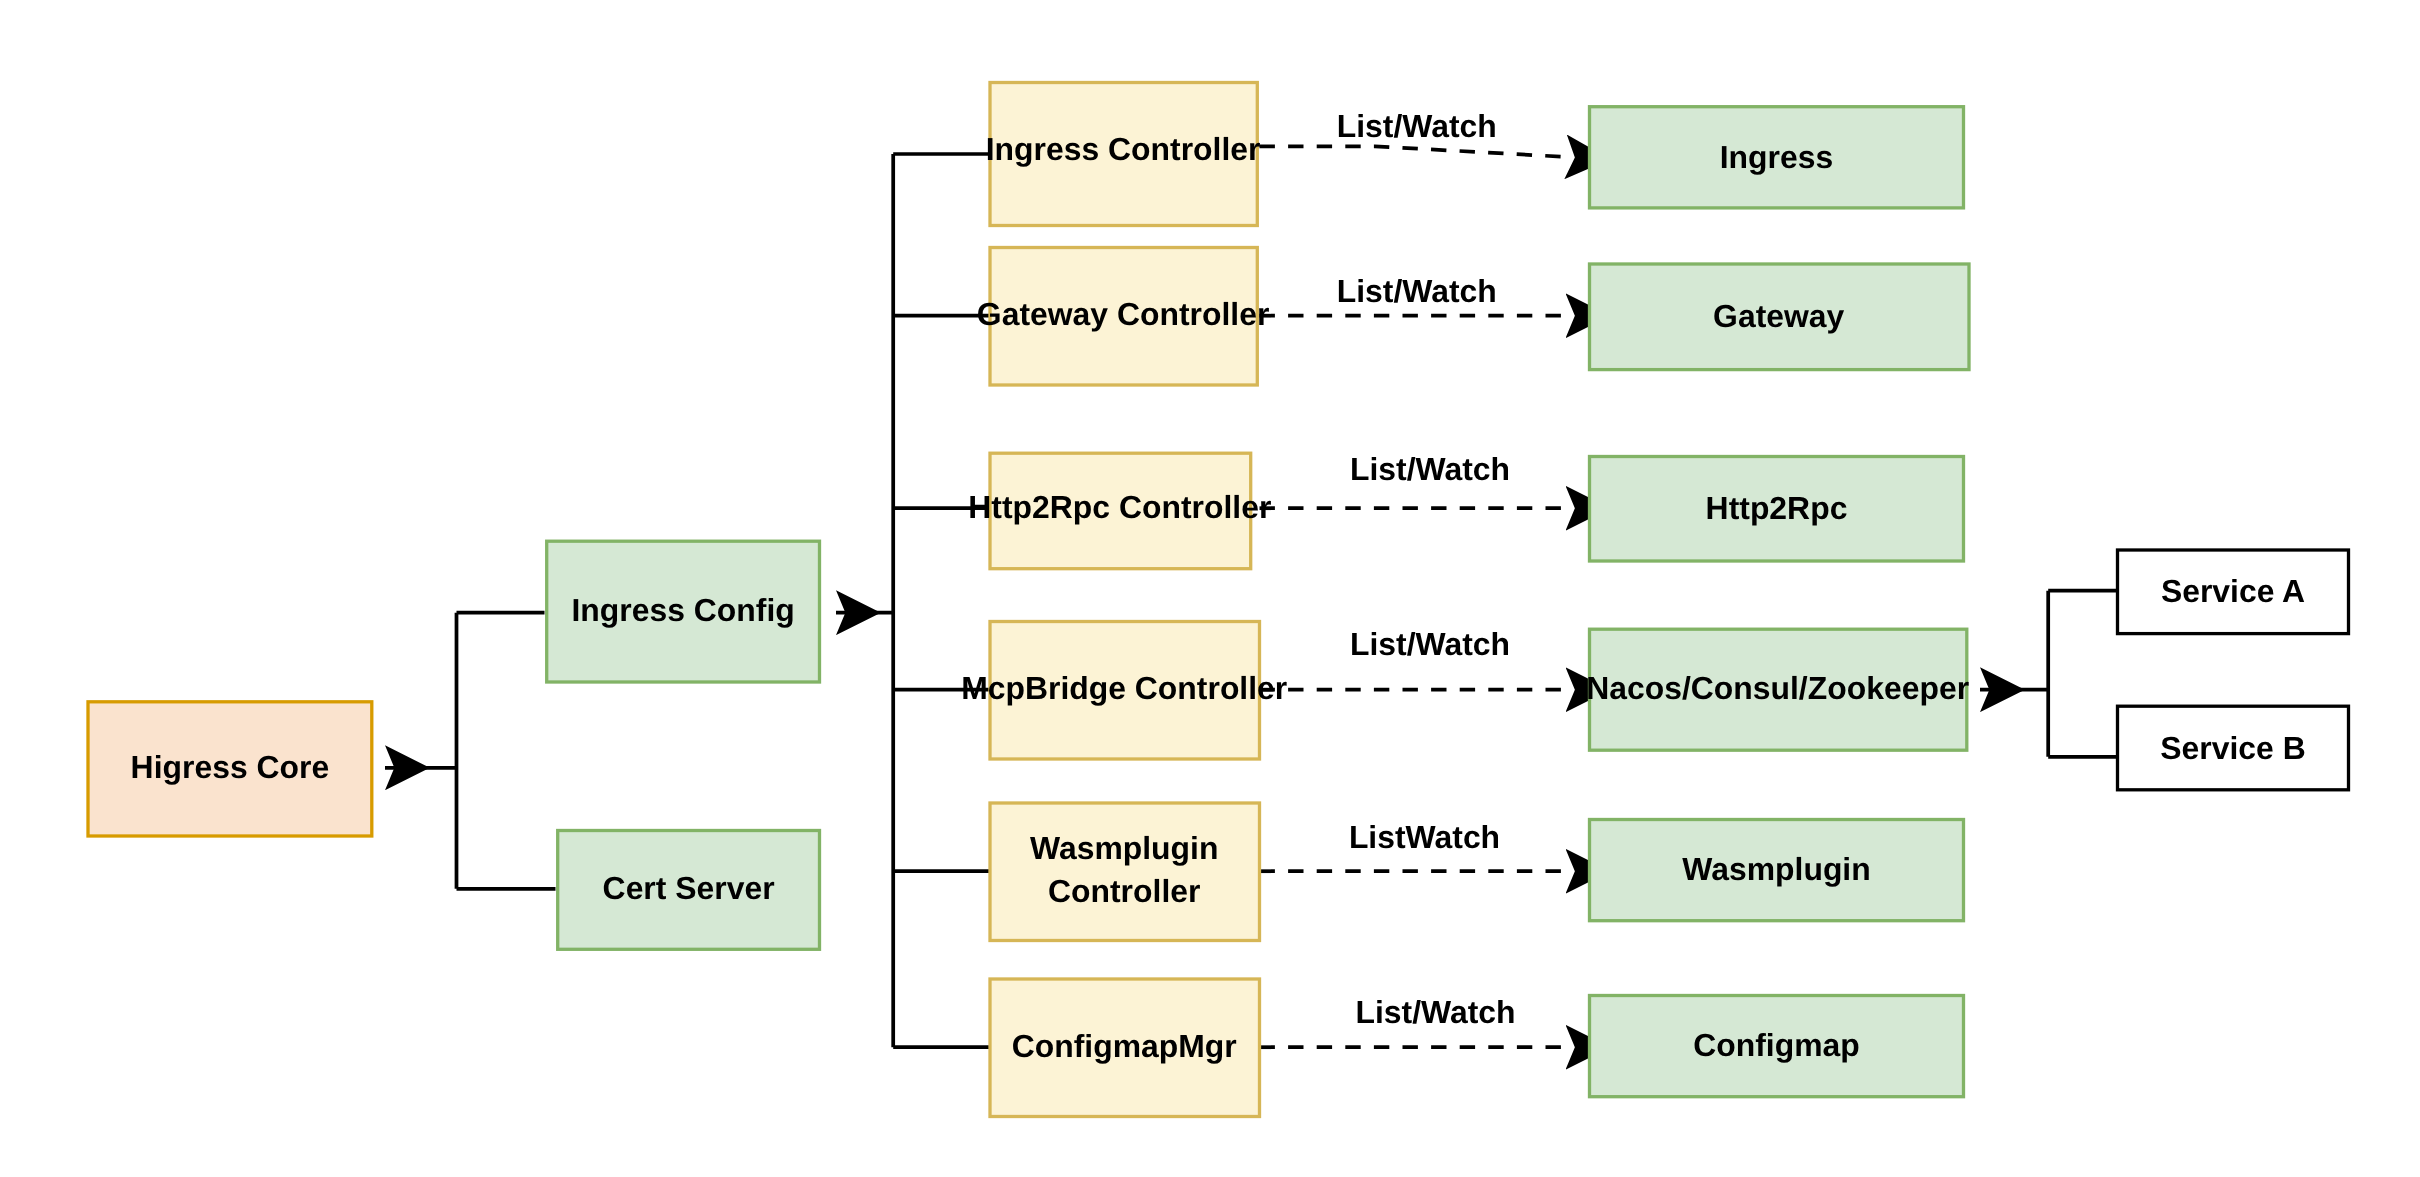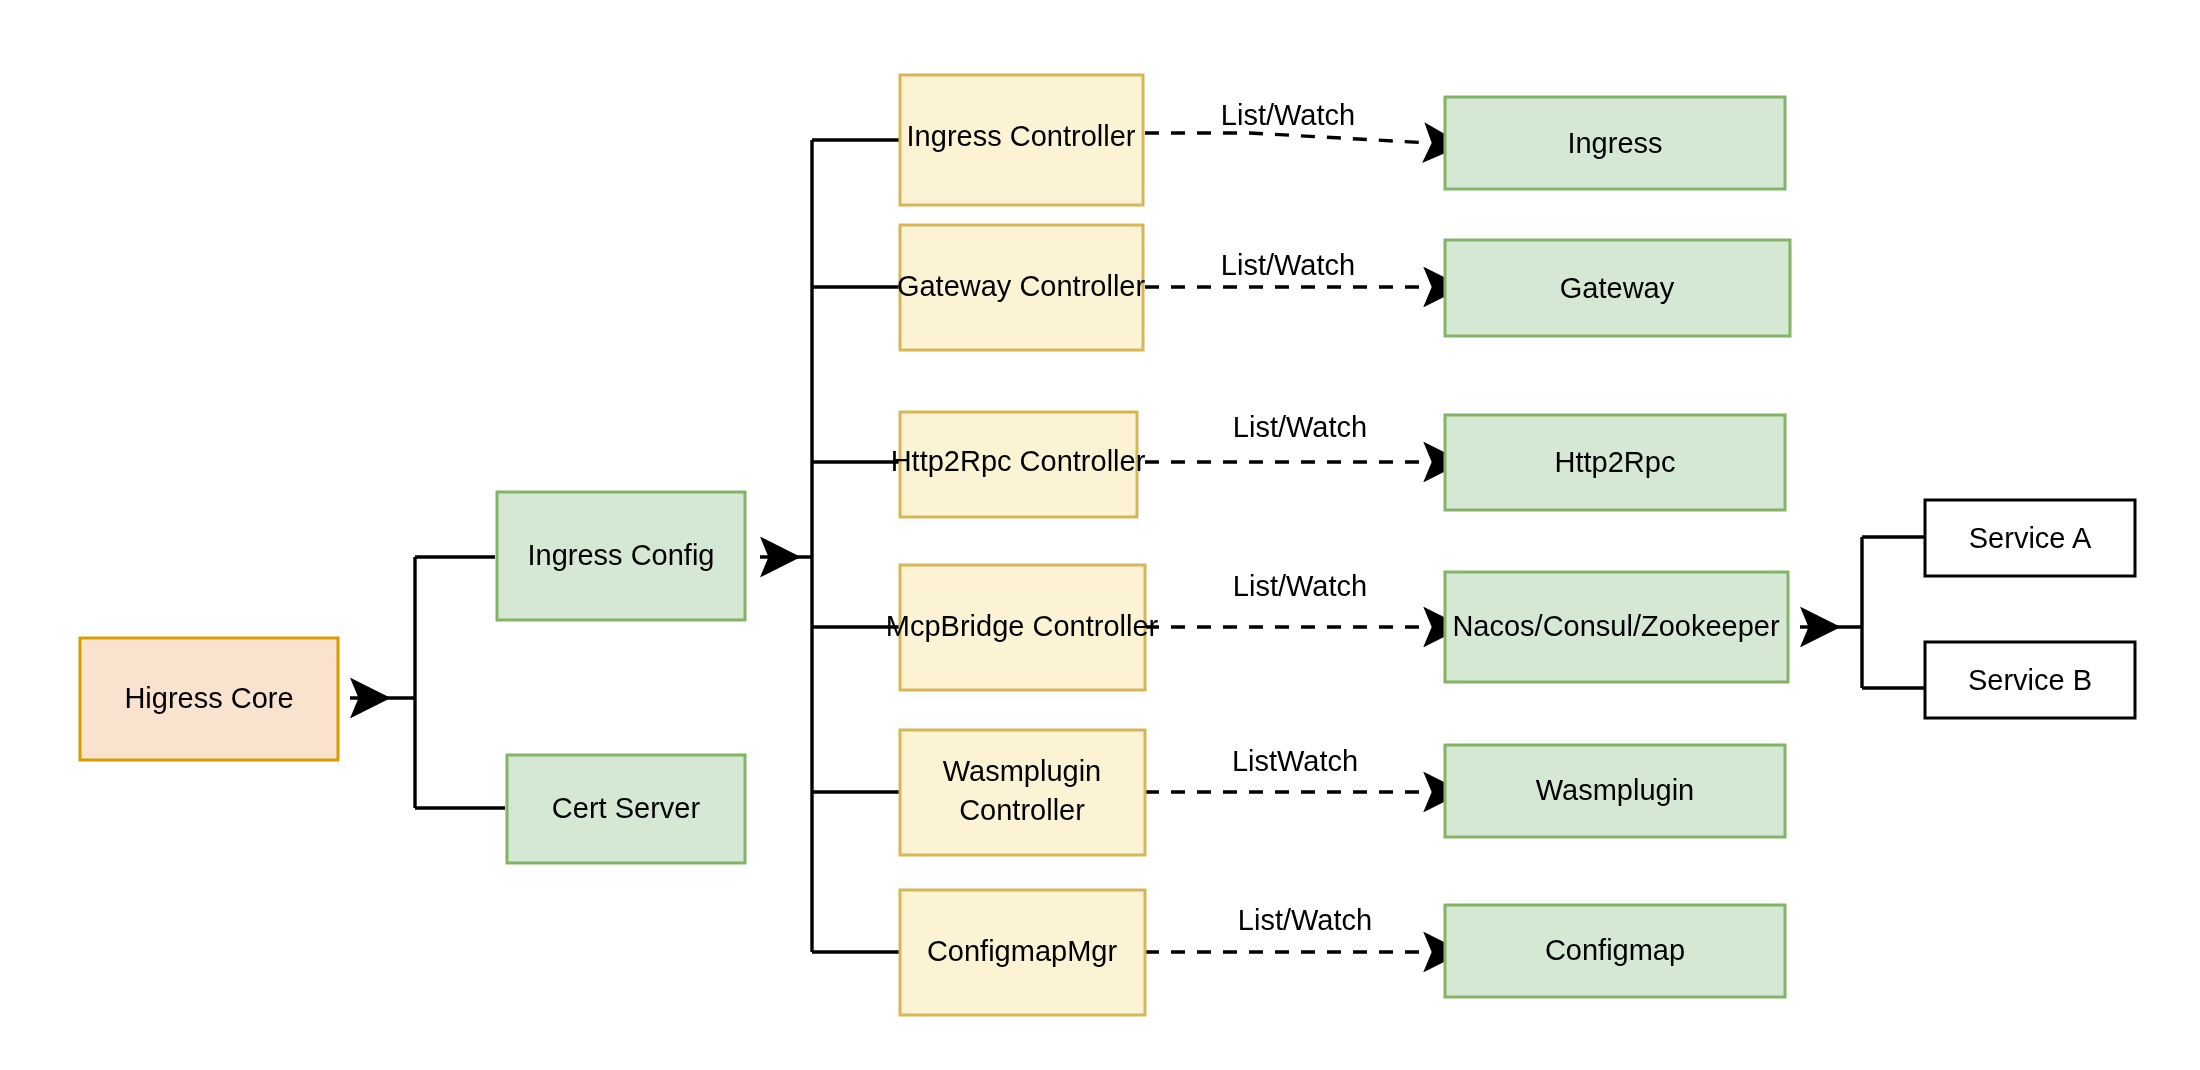--- a/index.html
+++ b/index.html
@@ -12,20 +12,21 @@
     width: 2200px;
     height: 1070px;
     font-family: "Liberation Sans", "DejaVu Sans", sans-serif;
     overflow: hidden;
   }
   #diagram-root {
     position: relative;
     width: 2200px;
     height: 1070px;
     background: #ffffff;
+    font-weight: bold;
   }
   svg.diagram-canvas {
     position: absolute;
     top: 0;
     left: 0;
     width: 2200px;
     height: 1070px;
   }
   .node-rect {
     stroke-width: 3;

